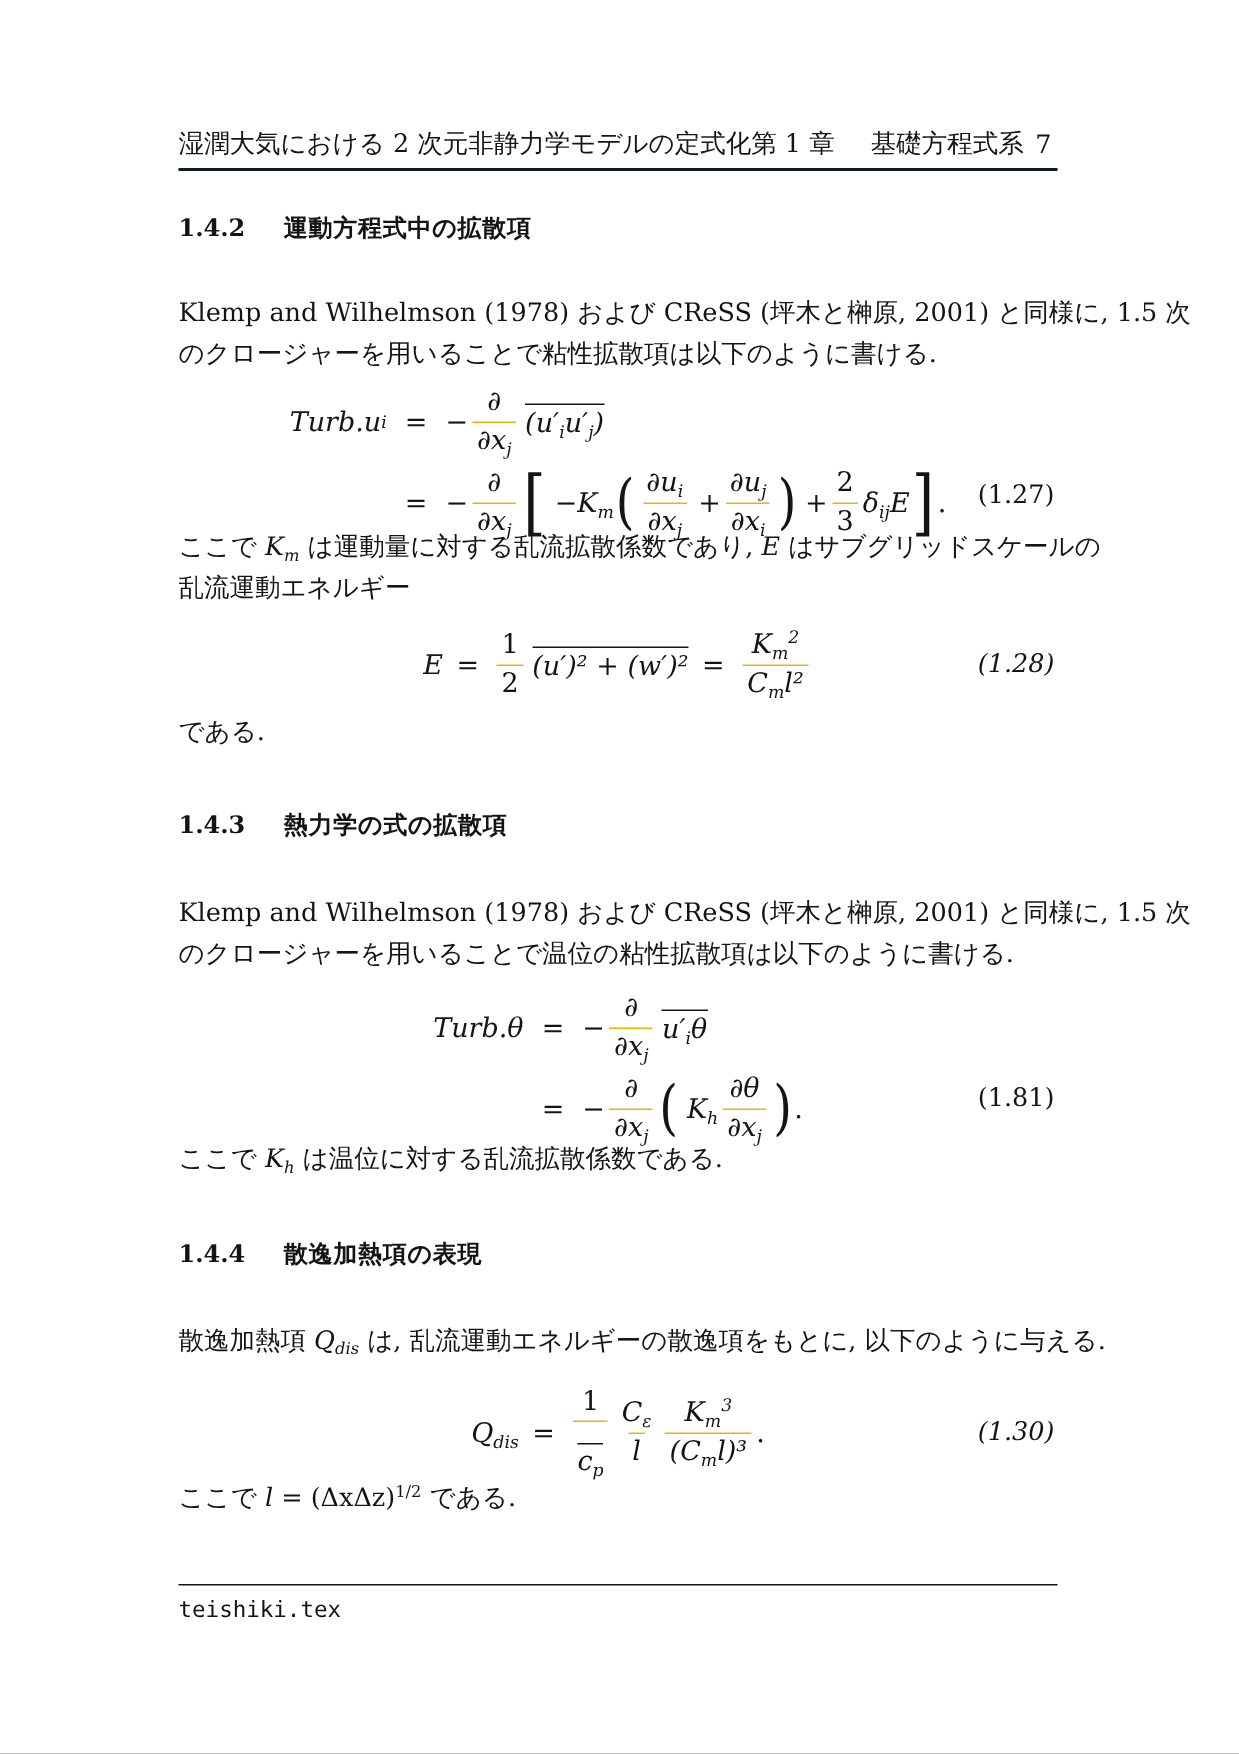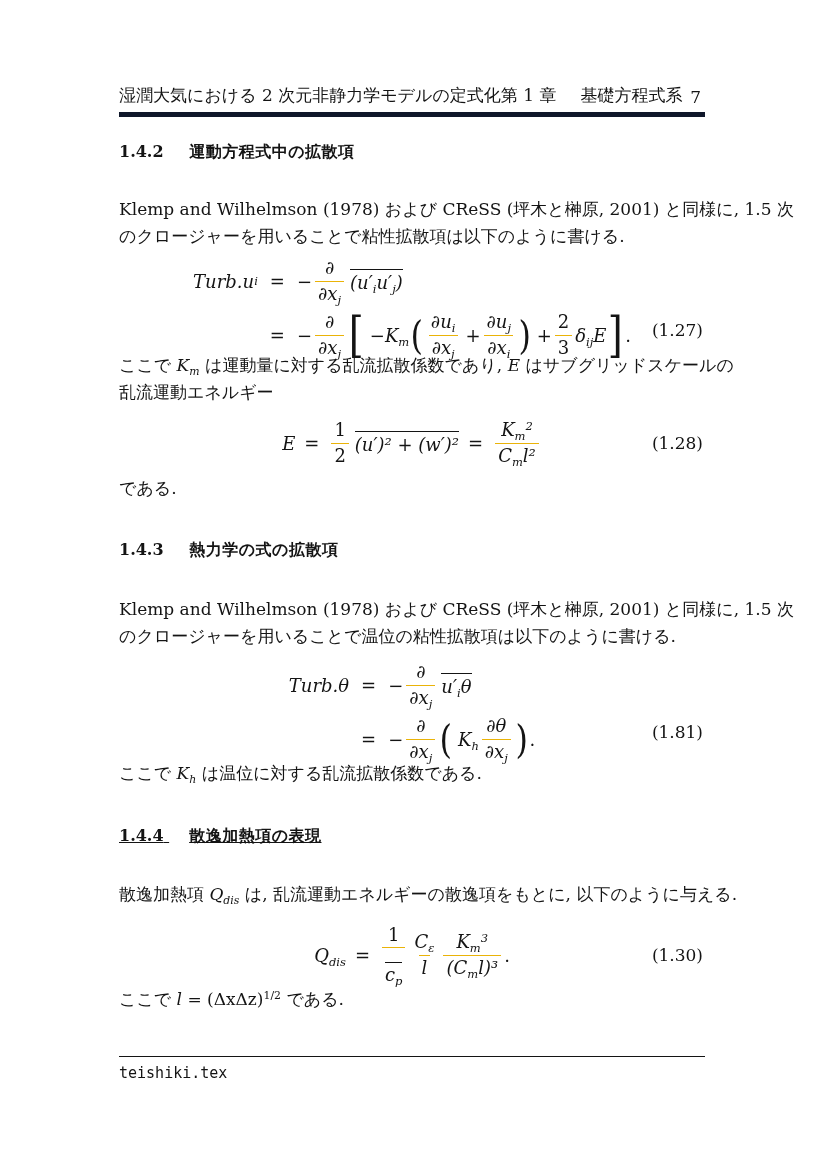--- a/index.html
+++ b/index.html
@@ -8,21 +8,21 @@
     margin:0 auto;color:#141414;
     font-family:"DejaVu Serif","Liberation Serif",serif;
     overflow:hidden;
   }
   .content{position:absolute;left:119px;top:0;width:586px;height:100%;}
   .blk{position:absolute;left:0;right:0;}
 
   
   .page-header{
     top:84px;display:flex;align-items:flex-end;
-    border-bottom:5px solid #0f172a;padding-bottom:5px;
+    border-bottom:2px solid #0f172a;padding-bottom:5px;
     font-size:17px;white-space:nowrap;
   }
   .page-header .chapter-title{margin-left:24px;}
   .page-header .page-number{margin-left:auto;padding-right:4px;}
   .page-footer{
     top:1056px;border-top:1px solid #141414;padding-top:7px;
     display:flex;justify-content:space-between;align-items:baseline;
     font-size:16px;white-space:nowrap;
   }
   .page-footer .fname{font-family:"DejaVu Sans Mono","Liberation Mono",monospace;font-size:15px;}
@@ -44,21 +44,21 @@
   .frac{display:inline-flex;flex-direction:column;align-items:center;vertical-align:middle;margin:0 3px;}
   .frac .num,.frac .den{padding:1px 3px;line-height:1.25;text-align:center;white-space:nowrap;}
   .frac .den{border-top:1px solid #eab308;}
   .ovl{display:inline-block;border-top:1px solid #141414;padding-top:2px;margin-left:3px;white-space:nowrap;}
   .mrow{display:inline-flex;align-items:center;white-space:nowrap;}
   .aligned{display:grid;grid-template-columns:max-content max-content max-content;row-gap:4px;justify-content:center;align-items:center;}
   .aligned .lhs{justify-self:end;}
   .aligned .rel{padding:0 12px;}
   .centered{display:flex;justify-content:center;align-items:center;}
   .eqnum{position:absolute;right:2px;font-style:normal;font-size:17px;}
-  .num-mid{top:50%;transform:translateY(-50%);}
+  .num-mid{top:50%;transform:translateY(-50%);font-style:italic;}
   .d1{font-size:40px;line-height:1;font-weight:400;transform:scaleX(0.8);display:inline-block;}
   .d2{font-size:48px;line-height:1;font-weight:400;transform:scaleX(0.8);display:inline-block;}
   .gap-l{margin-left:4px;}
 </style>
 </head>
 <body>
 
 <div class="page">
   <div class="content">
 
@@ -201,21 +201,21 @@
           <span>.</span>
         </span>
       </div>
       <span class="eqnum" style="top:62px;">(1.81)</span>
     </div>
 
     <div class="blk body-text" style="top:760px;">
       <div><span>ここで </span><span class="mi"><span>K</span><sub>h</sub></span><span> は温位に対する乱流拡散係数である.</span></div>
     </div>
 
-    <div class="blk heading" style="top:826px;text-decoration:underline;">
+    <div class="blk heading" style="top:826px;">
       <span class="h-num">1.4.4</span>
       <span class="h-title">散逸加熱項の表現</span>
     </div>
 
     <div class="blk body-text" style="top:881px;">
       <div><span>散逸加熱項 </span><span class="mi"><span>Q</span><sub>dis</sub></span><span> は, 乱流運動エネルギーの散逸項をもとに, 以下のように与える.</span></div>
     </div>
 
     <div class="blk eq" style="top:927px;height:56px;">
       <div class="centered" style="height:100%;">

